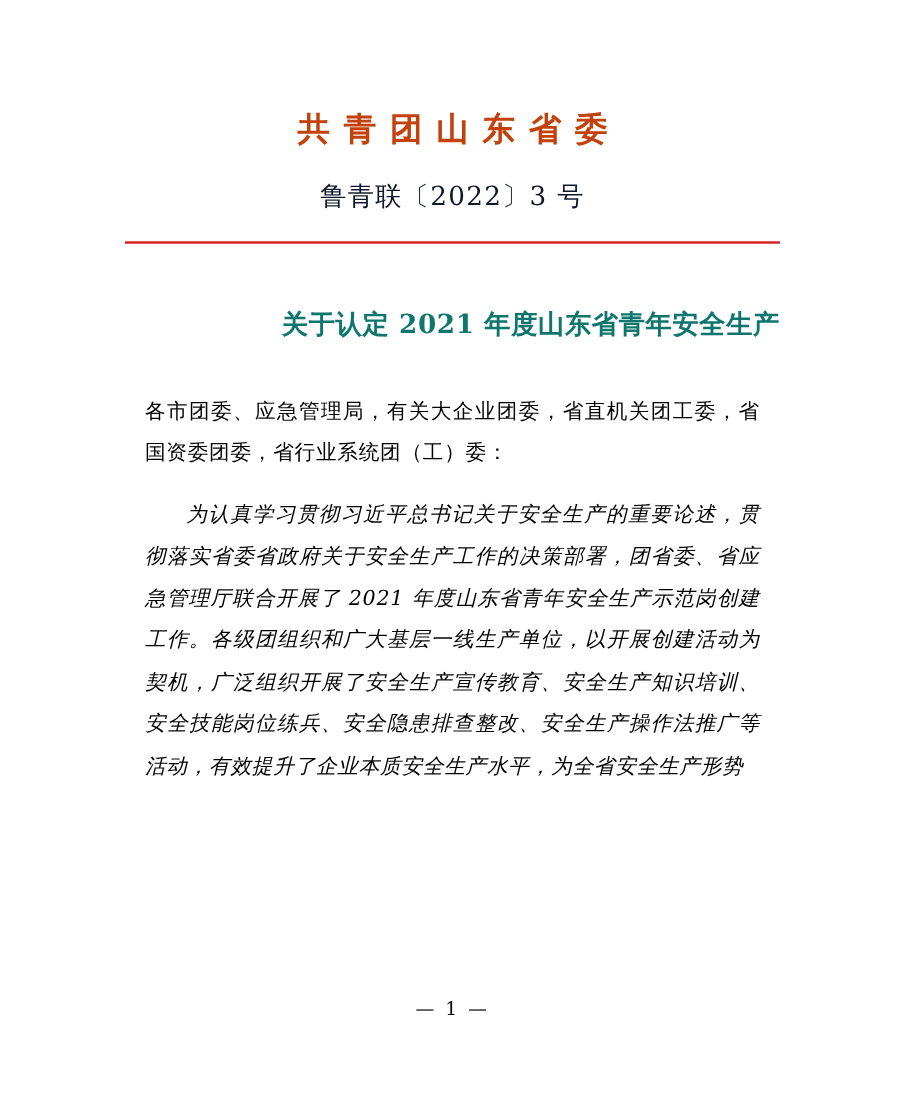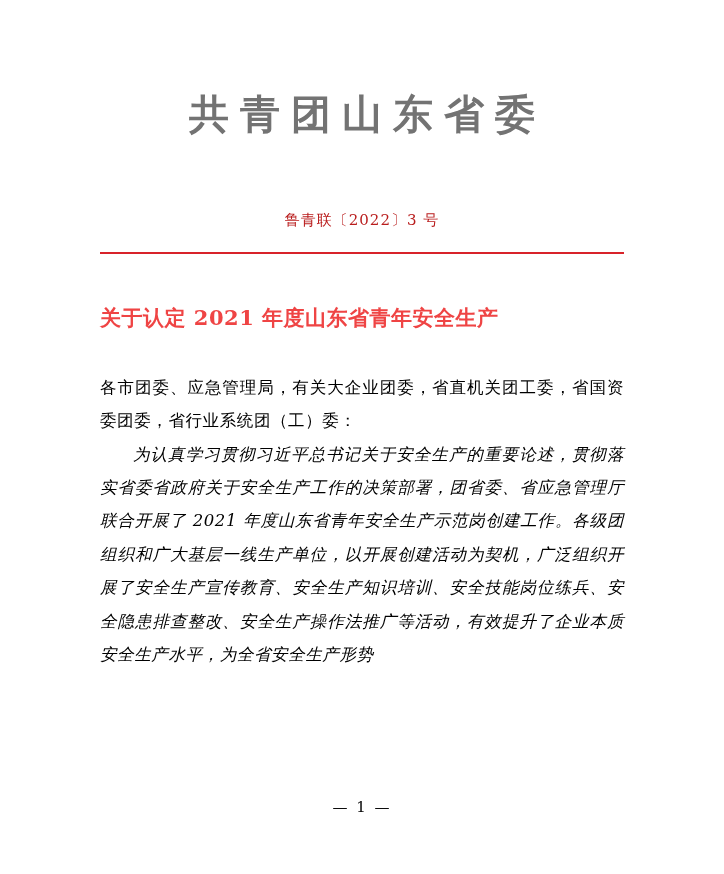--- a/index.html
+++ b/index.html
@@ -19,66 +19,66 @@
     width: 724px;
     height: 874px;
     box-sizing: border-box;
     padding: 0 100px;
   }
   .masthead {
     padding-top: 86px;
     text-align: center;
   }
   .masthead-line {
-    color: #737373;
+    color: #c2410c;
     font-family: "DejaVu Serif", "Liberation Serif", serif;
     font-weight: bold;
-    font-size: 40px;
+    font-size: 26px;
     letter-spacing: 11px;
     line-height: 1.42;
     white-space: nowrap;
     text-indent: 11px;
   }
   .doc-number {
     text-align: center;
-    margin-top: 68px;
-    font-size: 15px;
+    margin-top: 20px;
+    font-size: 21px;
     font-family: "DejaVu Serif", "Liberation Serif", serif;
     letter-spacing: 1px;
-    color: #b91c1c;
+    color: #0f172a;
   }
   .red-rule {
     margin-top: 22px;
     height: 2px;
     background: #d8232a;
     width: 100%;
   }
   .title {
     margin-top: 46px;
-    text-align: left;
+    text-align: right;
     font-size: 21px;
     font-weight: bold;
     line-height: 1.75;
     letter-spacing: 0.5px;
-    color: #ef4444;
+    color: #0f766e;
   }
   .title .tl {
     display: block;
   }
   .body-text {
     margin-top: 34px;
     font-size: 16.5px;
     line-height: 2.03;
     letter-spacing: 0.6px;
     text-align: justify;
     text-justify: inter-ideograph;
     color: #000;
   }
   .para {
-    margin: 0;
+    margin: 16px;
   }
   .para.indent {
     text-indent: 2em;
     font-style: italic;
   }
   .footer {
     position: absolute;
     left: 0;
     right: 0;
     bottom: 58px;

